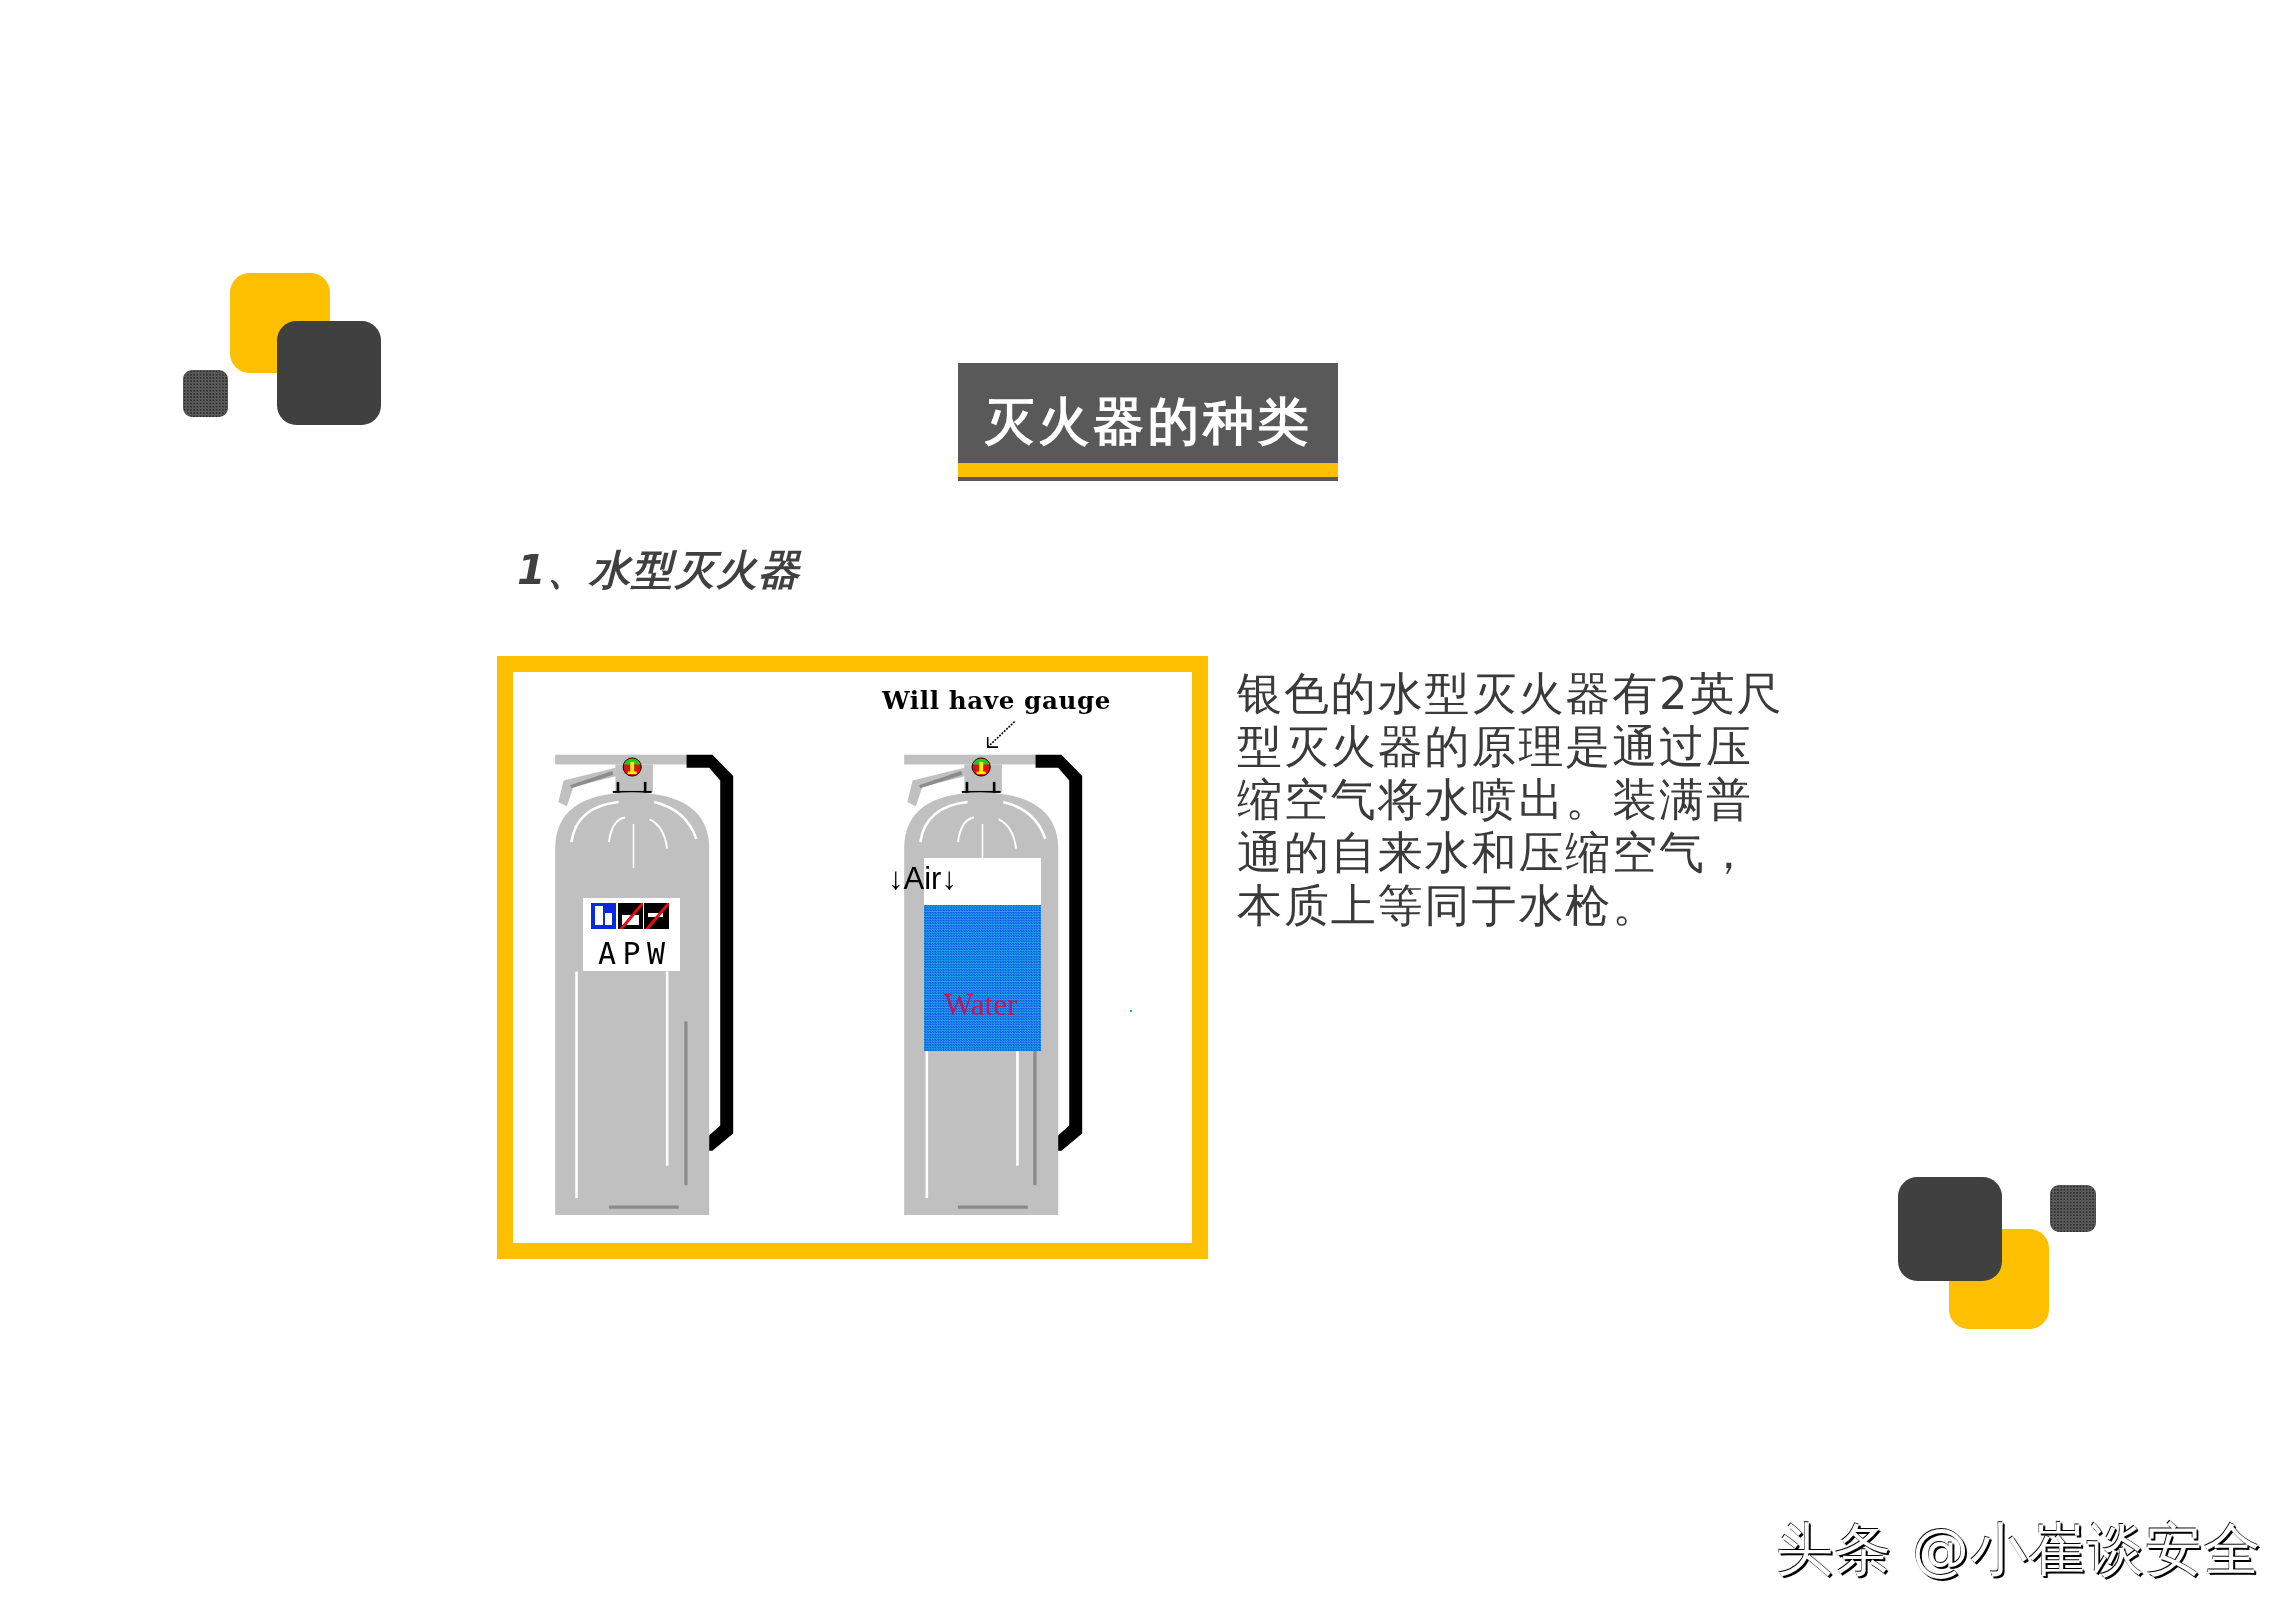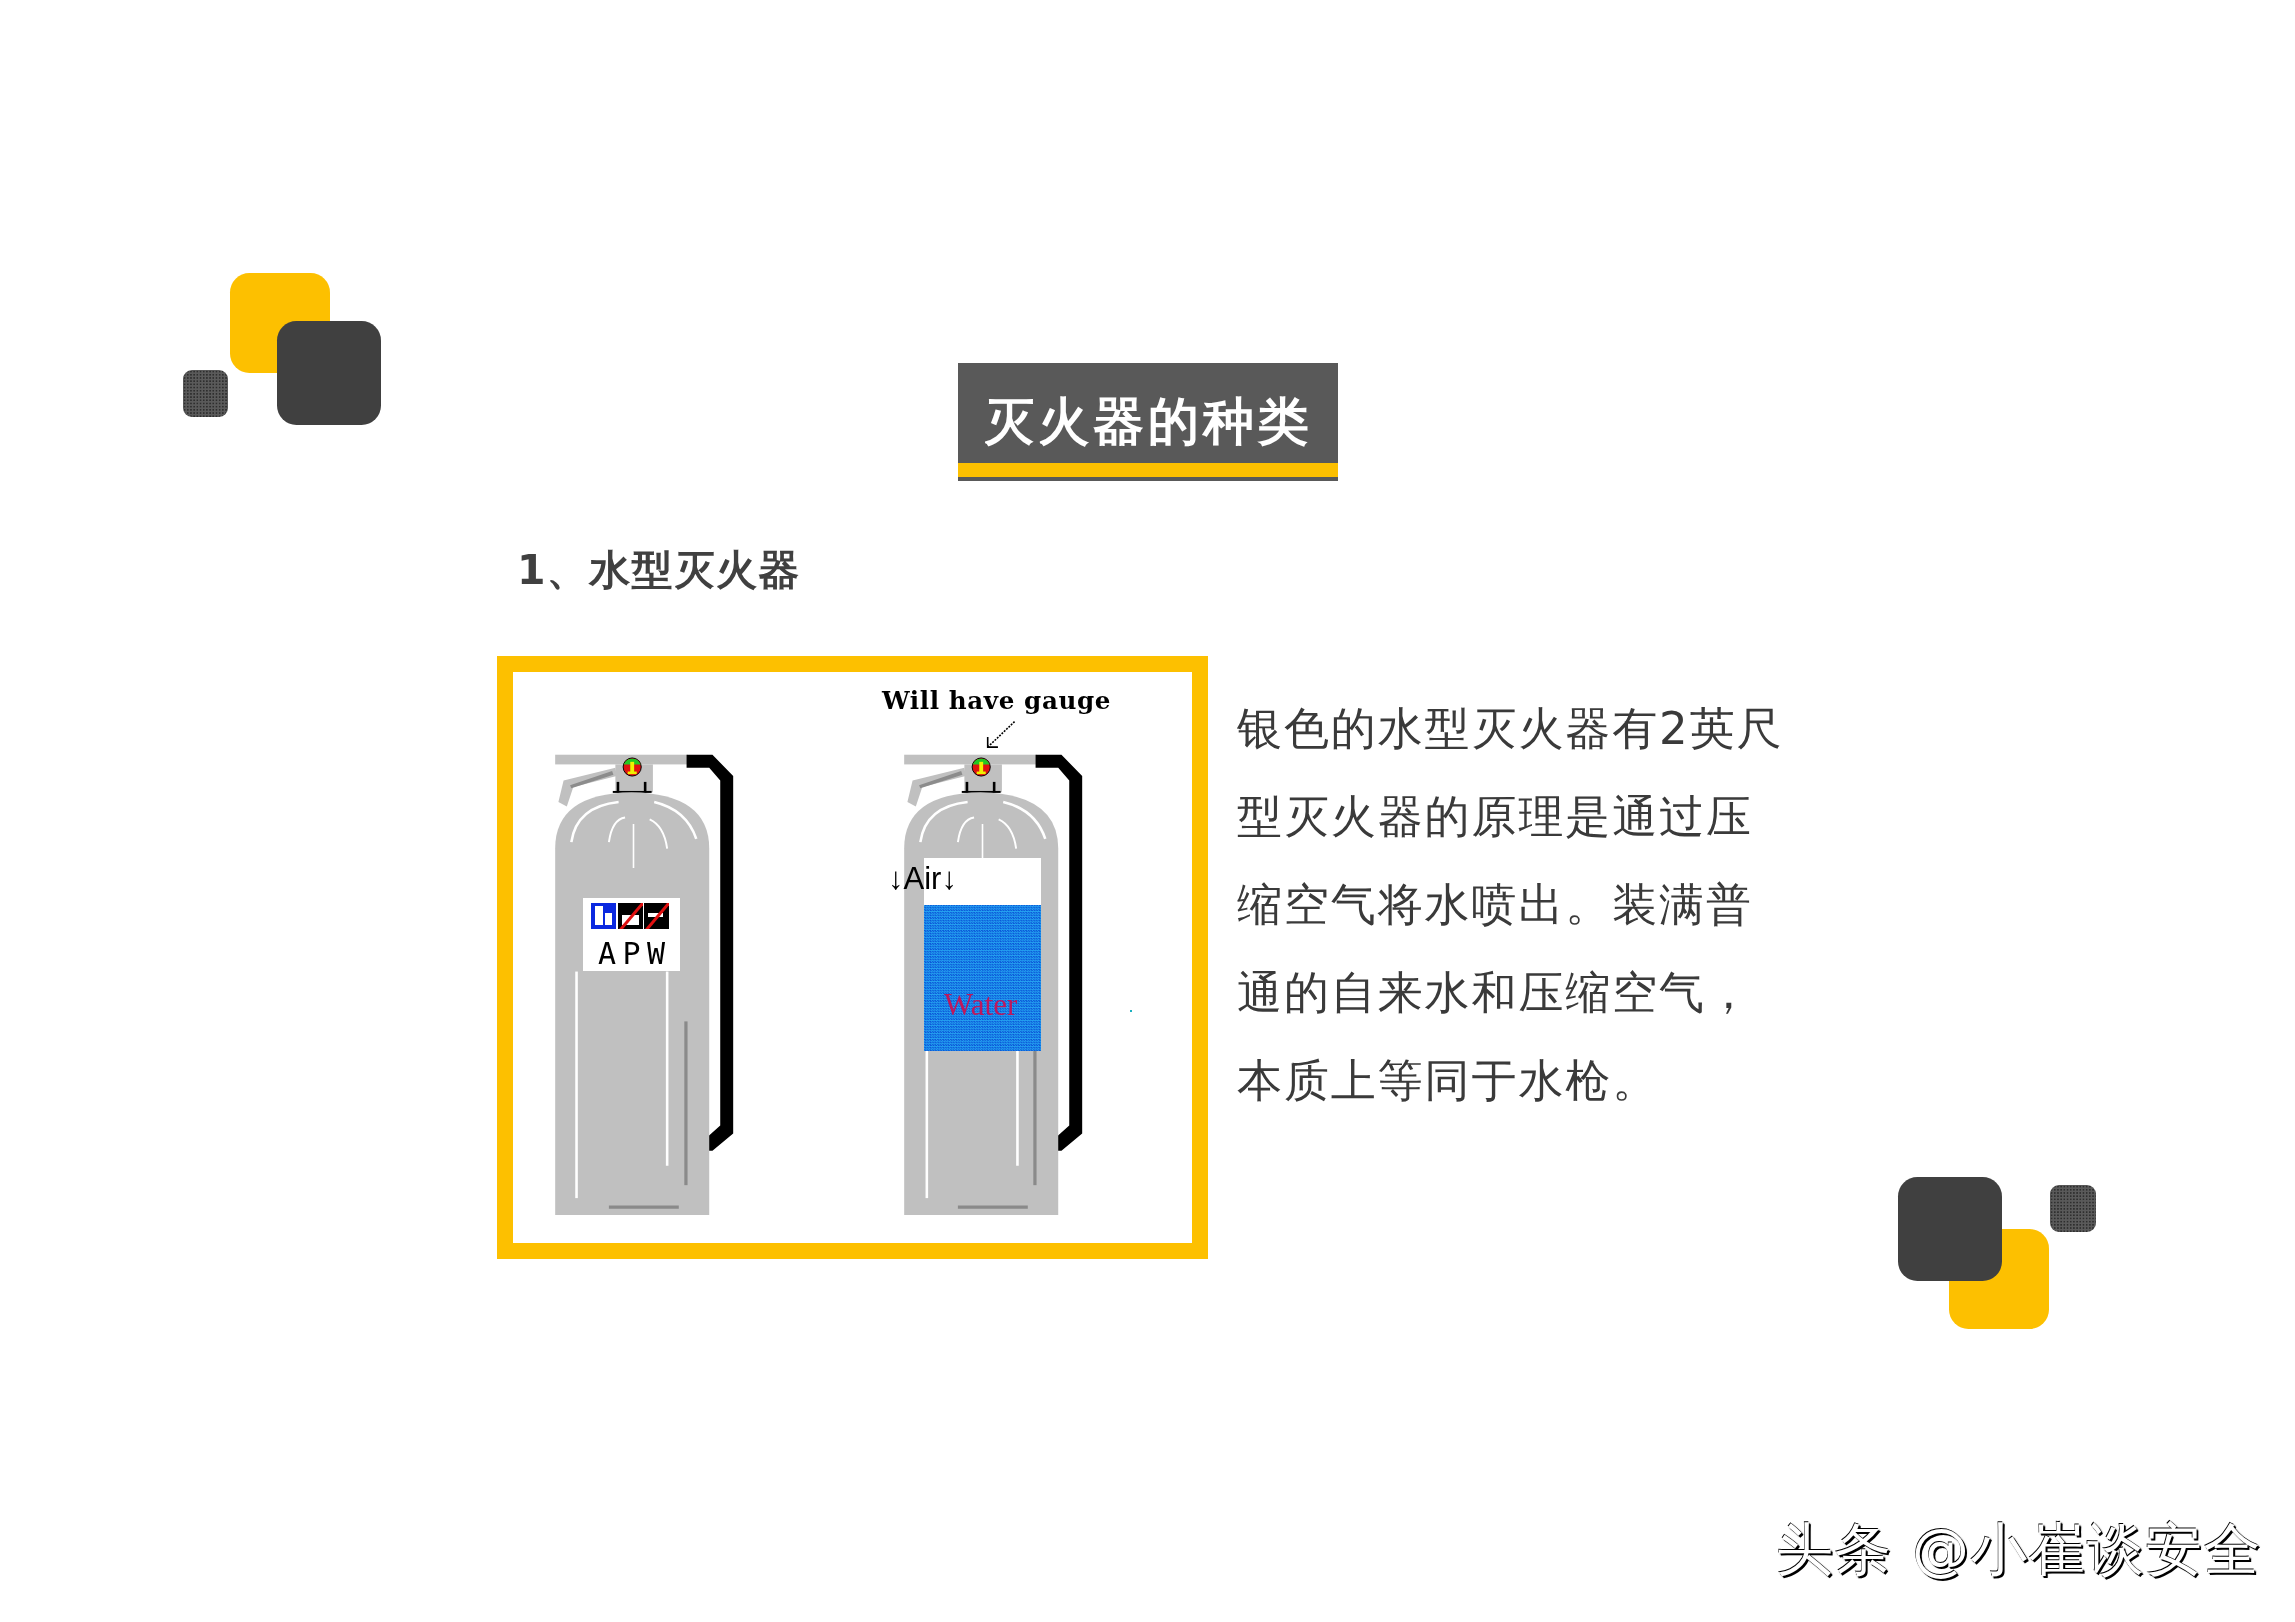--- a/index.html
+++ b/index.html
@@ -30,33 +30,34 @@
   }
   .title-underline {
     position: absolute; left: 958px; top: 463px; width: 380px; height: 14.2px;
     background: #fdc000;
   }
 
   .subheading {
     position: absolute; left: 517px; top: 543px;
     font-size: 41px; font-weight: bold; color: #404040; letter-spacing: 1.3px;
     white-space: nowrap;
+    font-style: italic;
   }
 
   
   .frame {
     position: absolute; left: 497px; top: 656px; width: 679px; height: 571px;
     border: 16px solid #fdc000; background: #ffffff;
   }
 
   .desc {
     position: absolute; left: 1237px; top: 667px; width: 570px;
     font-size: 45px; line-height: 53px; color: #3a3a3a; letter-spacing: 1.9px;
   }
-  .desc div { white-space: nowrap; margin-top: 35px; }
+  .desc div { white-space: nowrap; }
 
   .watermark {
     position: absolute; left: 1776px; top: 1512px;
     font-size: 57px; color: #ffffff; white-space: nowrap; letter-spacing: 1.3px;
     text-shadow: 1.9px 1.9px 0 #000000, -0.6px -0.6px 0 #000000, 1.3px 1.3px 1.3px #000;
   }
   .label-white { background: #ffffff; position: absolute; }
   .apw-text {
     position: absolute; font-family: "DejaVu Sans Mono", "Liberation Mono", monospace;
     font-weight: normal; font-size: 30px; color: #000; letter-spacing: 6.5px;

